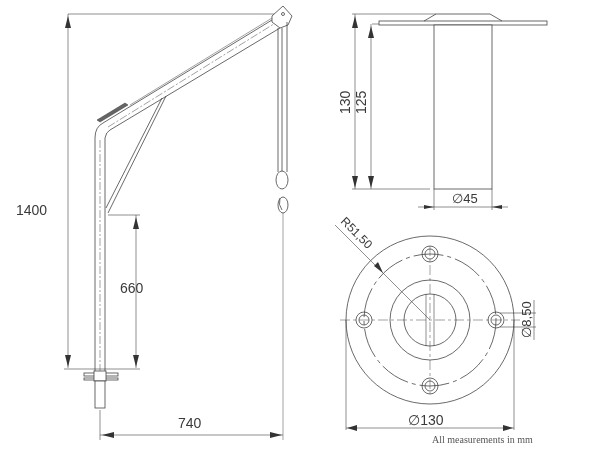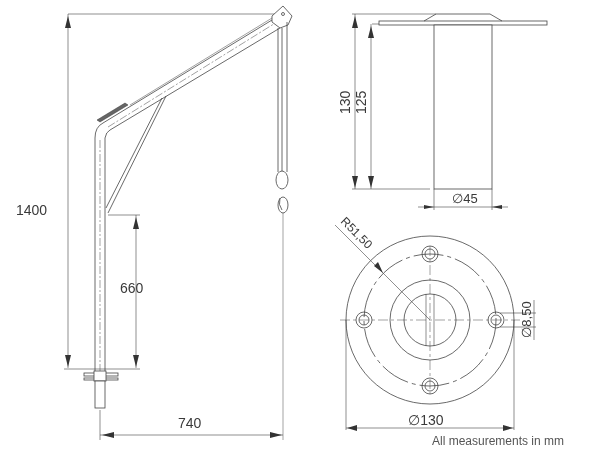--- a/index.html
+++ b/index.html
@@ -1,19 +1,19 @@
 <!DOCTYPE html>
 <html><head>
 <meta charset="utf-8">
 <style>
   html, body { margin:0; padding:0; background:#ffffff; }
   body { width:600px; height:455px; position:relative; overflow:hidden; font-family:"Liberation Sans", sans-serif; }
   svg { position:absolute; left:0; top:0; }
   .dim { font-family:"Liberation Sans", sans-serif; fill:#3a3a3a; }
-  .note { position:absolute; left:432px; top:434px; font-size:12px; color:#555; font-family:Liberation Sans, sans-serif; }
+  .note { position:absolute; left:432px; top:434px; font-size:10px; color:#555; font-family:Liberation Serif, serif; }
 </style>
 </head>
 <body>
 
 <svg width="600" height="455" viewBox="0 0 600 455">
   <g stroke="#444" fill="none" stroke-width="0.8">
 
     <line x1="68" y1="14" x2="280" y2="14" stroke-width="0.6"></line>
     <line x1="68" y1="14" x2="68" y2="368" stroke-width="0.6"></line>
     <polygon points="68,16 65,28 71,28" fill="#333" stroke="none"></polygon>

